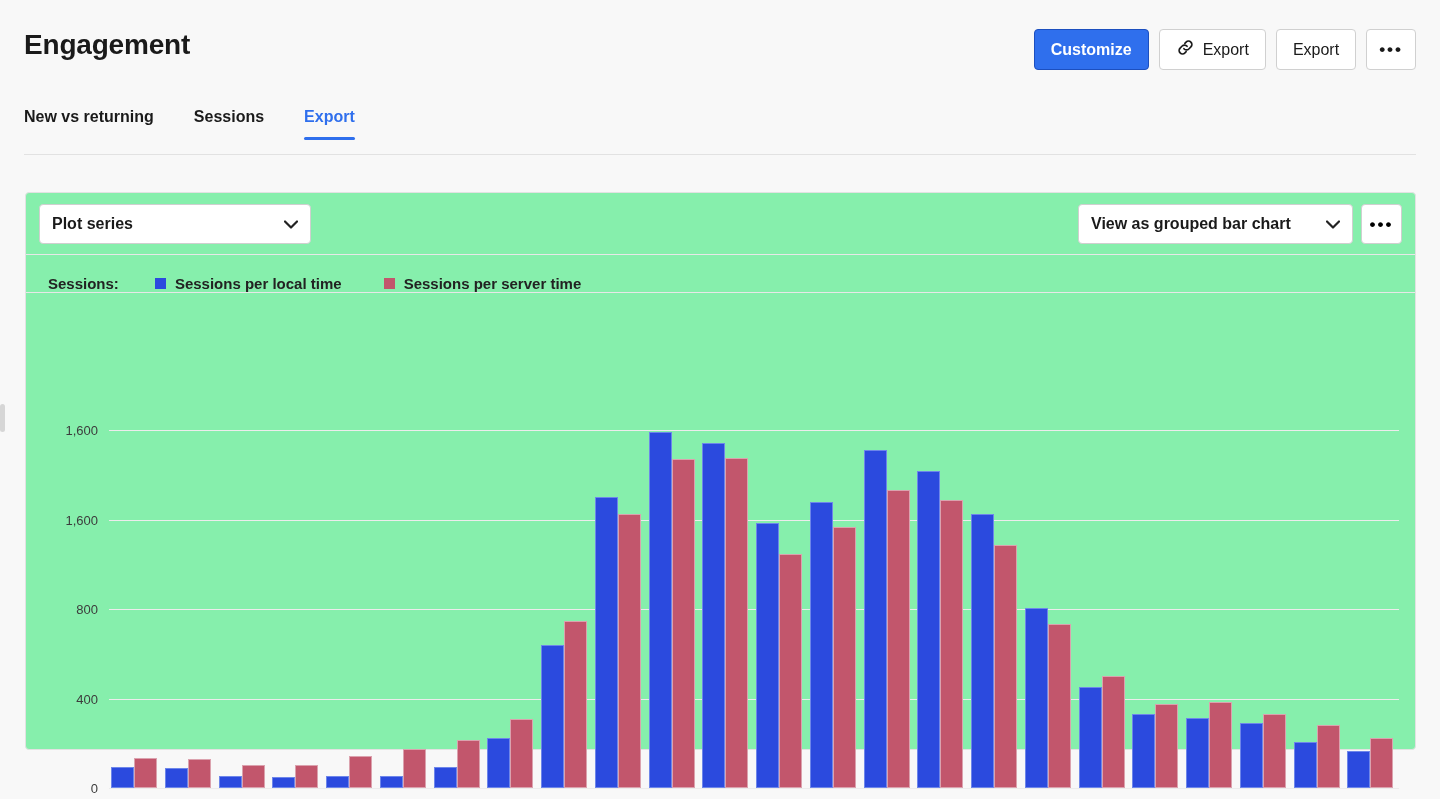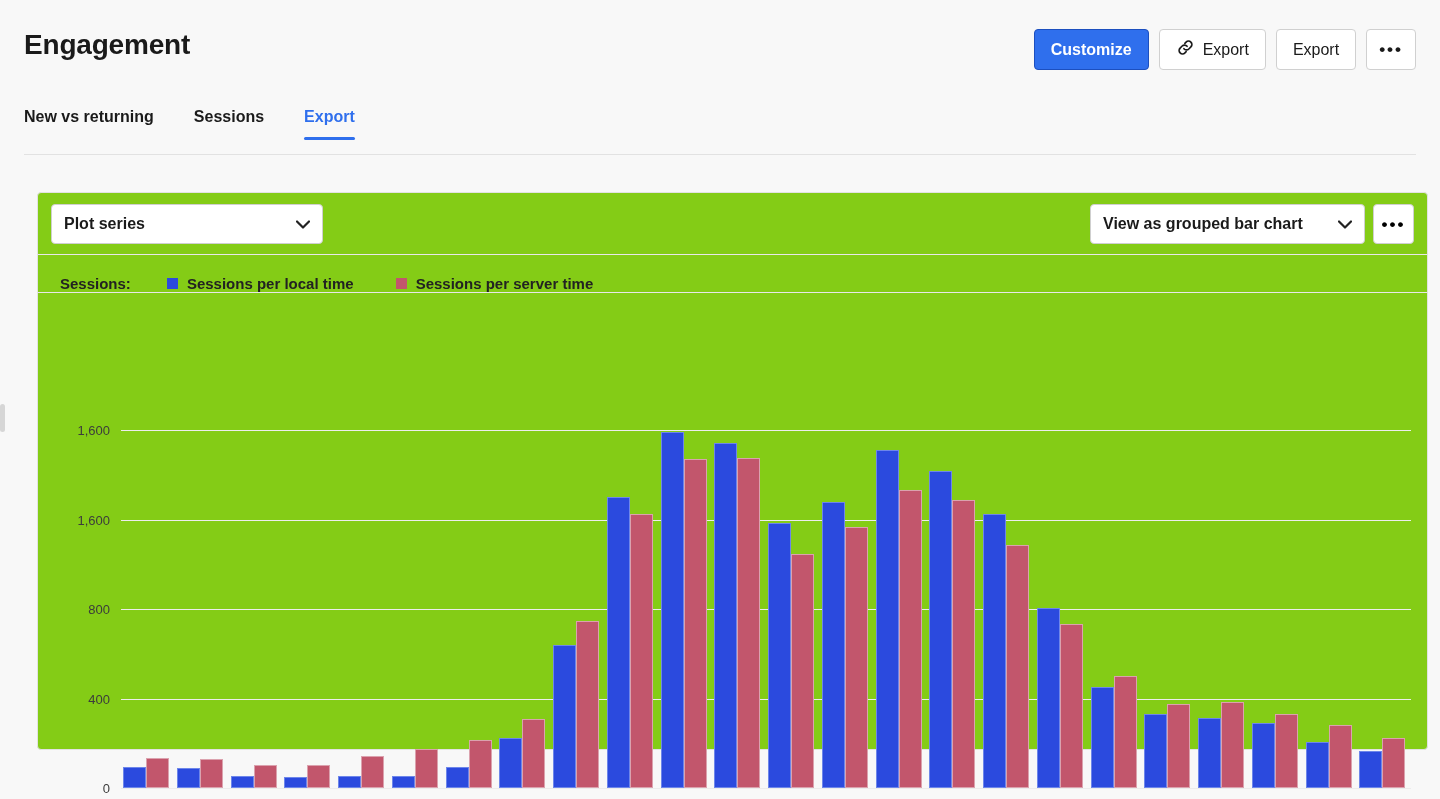--- a/index.html
+++ b/index.html
@@ -59,21 +59,21 @@
     height: 3px; background: #2f6fed; border-radius: 2px;
   }
   .tabs-rule {
     position: absolute; left: 24px; top: 154px; width: 1392px; height: 1px;
     background: #e2e2e2;
   }
 
   
   .card {
     position: absolute; left: 25px; top: 192px; width: 1391px; height: 558px;
-    background: #84cc16; border: 1px solid #e2e2e2; border-radius: 4px; margin-left: 12px;
+    background: #86efac; border: 1px solid #e2e2e2; border-radius: 4px;
   }
   .card-toolbar {
     position: relative; height: 62px; border-bottom: 1px solid #e8e8e8;
   }
   .select {
     position: absolute; height: 40px; border: 1px solid #cfcfcf; border-radius: 4px;
     background: #fff; display: flex; align-items: center;
     padding: 0 12px; font-size: 16px; color: #1a1a1a; cursor: pointer;
     font-weight: bold;
   }

